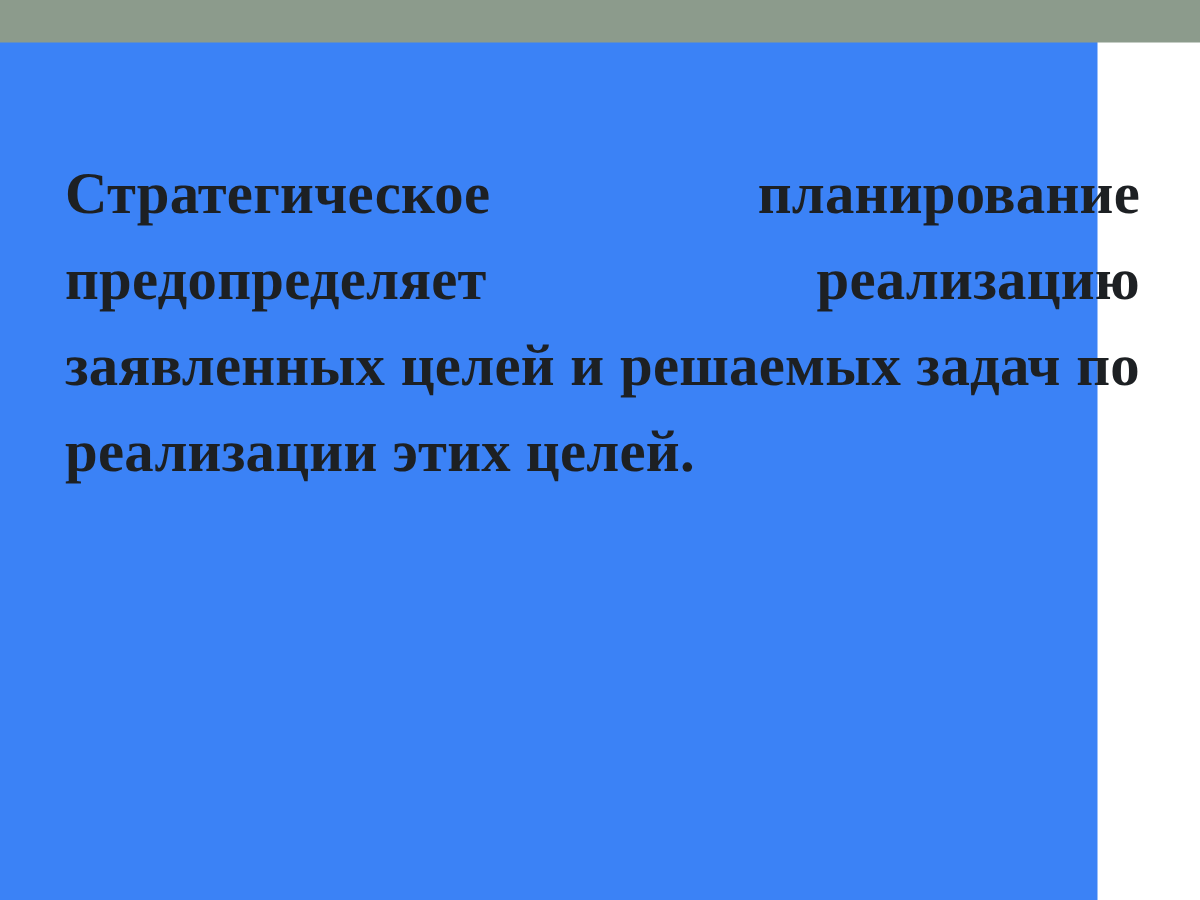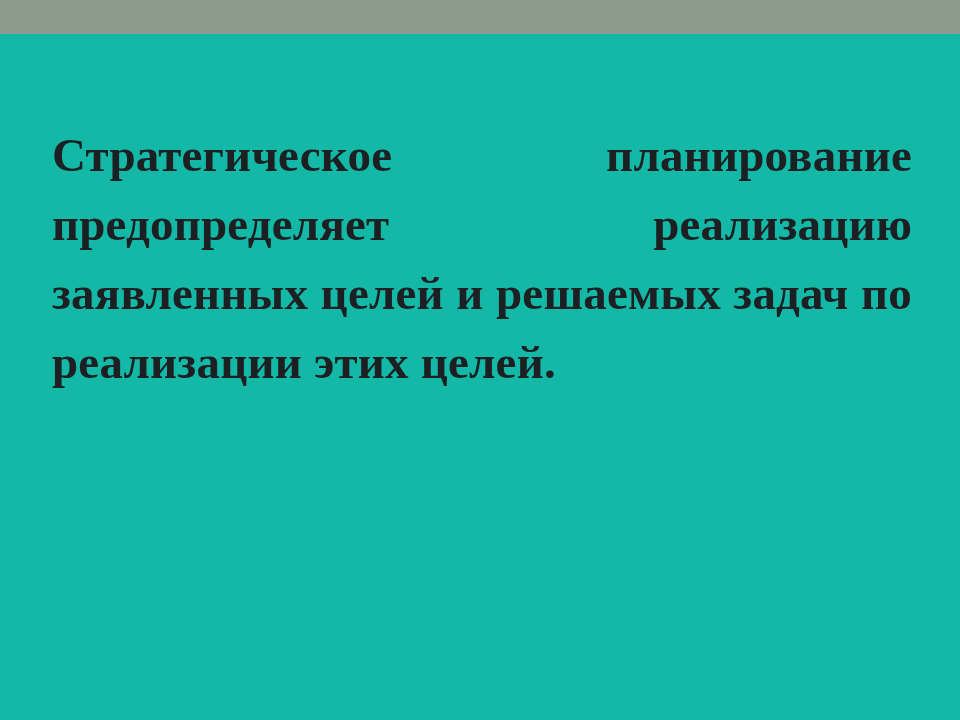--- a/index.html
+++ b/index.html
@@ -8,23 +8,23 @@
   }
   body {
     width: 960px;
     height: 720px;
     background: #ffffff;
     font-family: "Liberation Serif", serif;
     overflow: hidden;
   }
   .slide {
     position: relative;
-    width: 960px;
+    width: 878px;
     height: 720px;
-    background: #14b8a6;
+    background: #3b82f6;
     box-sizing: border-box;
   }
   .top-band {
     position: absolute;
     top: 0;
     left: 0;
     width: 960px;
     height: 34px;
     background: #8c9b8c;
   }

